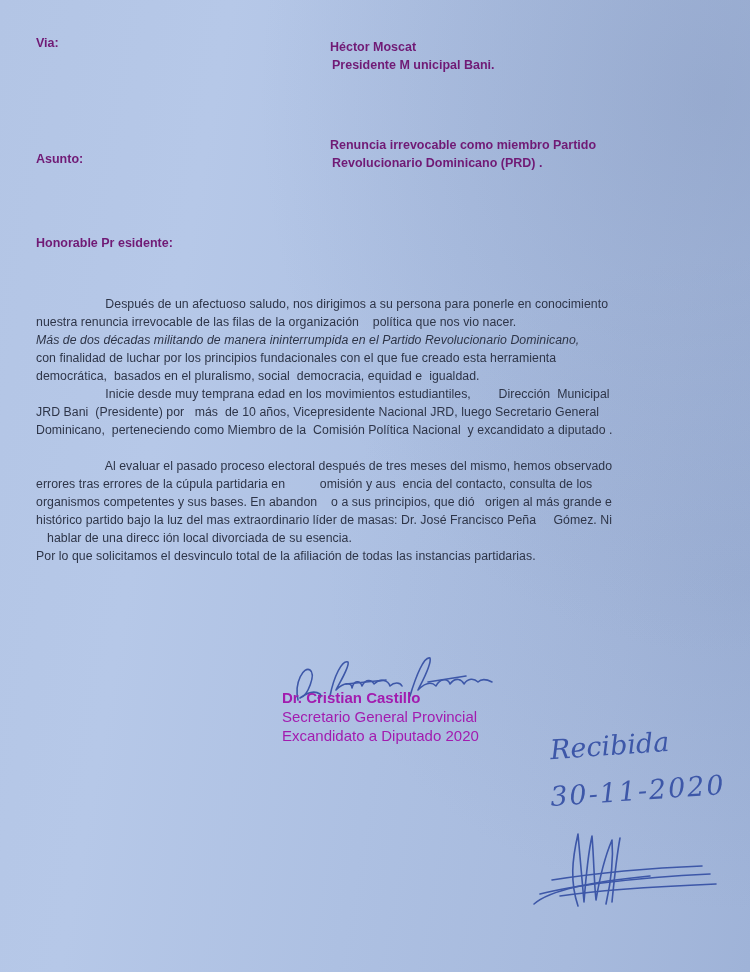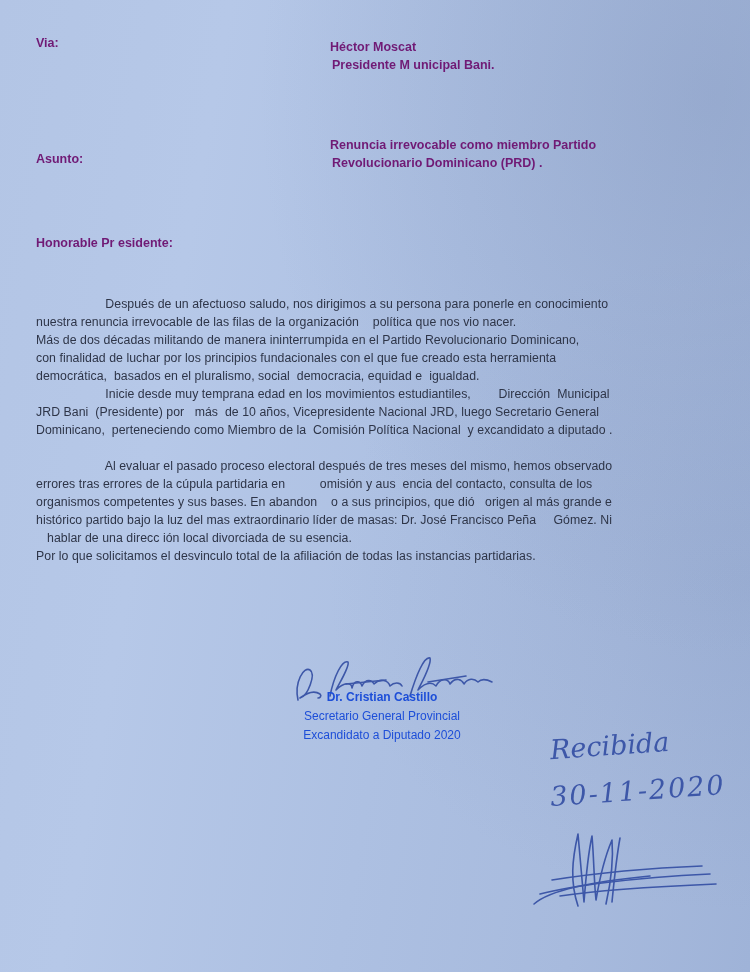--- a/index.html
+++ b/index.html
@@ -14,21 +14,21 @@
     background:
       radial-gradient(ellipse at 95% 10%, rgba(120,140,180,0.35), rgba(0,0,0,0) 45%),
       radial-gradient(ellipse at 100% 60%, rgba(130,150,190,0.25), rgba(0,0,0,0) 40%);
   }
   .abs { position: absolute; white-space: pre; }
   .bold { font-weight: bold; font-size: 12.5px; color: #701a75; }
   .hdr-label { left: 36px; }
   .hdr-val { left: 330px; }
   .body-text { font-size: 12.3px; line-height: 18px; letter-spacing: 0.05px; color: #2e3548; }
   .line { position: absolute; left: 36px; white-space: pre; }
-  .sig-block { position: absolute; left: 282px; top: 688px; width: 200px; text-align: center; font-size: 12px; line-height: 19px; color: #1d4ed8; }
+  .sig-block { position: absolute; left: 282px; top: 688px; width: 200px; text-align: left; font-size: 15px; line-height: 19px; color: #a21caf; }
   .sig-block .name { font-weight: bold; }
   .hand { position: absolute; color: #3d57a8; font-family: "DejaVu Serif", serif; font-style: italic; }
   svg { position: absolute; overflow: visible; }
 </style>
 </head>
 <body>
 
 <div class="shade"></div>
 
 <div class="abs bold hdr-label" style="top:36px;">Via:</div>
@@ -37,21 +37,21 @@
 
 <div class="abs bold hdr-label" style="top:152px;">Asunto:</div>
 <div class="abs bold hdr-val" style="top:138px;">Renuncia irrevocable como miembro Partido</div>
 <div class="abs bold hdr-val" style="top:156px; left:332px;">Revolucionario Dominicano (PRD) .</div>
 
 <div class="abs bold" style="left:36px; top:236px;">Honorable Pr esidente:</div>
 
 <div class="body-text">
   <div class="line" style="top:295px;">                    Después de un afectuoso saludo, nos dirigimos a su persona para ponerle en conocimiento</div>
   <div class="line" style="top:313px;">nuestra renuncia irrevocable de las filas de la organización    política que nos vio nacer.</div>
-  <div class="line" style="top:331px;">Más de dos décadas militando de manera ininterrumpida en el Partido Revolucionario Dominicano,</div>
+  <div class="line" style="top:331px;font-style:italic;">Más de dos décadas militando de manera ininterrumpida en el Partido Revolucionario Dominicano,</div>
   <div class="line" style="top:349px;">con finalidad de luchar por los principios fundacionales con el que fue creado esta herramienta</div>
   <div class="line" style="top:367px;">democrática,  basados en el pluralismo, social  democracia, equidad e  igualdad.</div>
   <div class="line" style="top:385px;">                    Inicie desde muy temprana edad en los movimientos estudiantiles,        Dirección  Municipal</div>
   <div class="line" style="top:403px;">JRD Bani  (Presidente) por   más  de 10 años, Vicepresidente Nacional JRD, luego Secretario General</div>
   <div class="line" style="top:421px;">Dominicano,  perteneciendo como Miembro de la  Comisión Política Nacional  y excandidato a diputado .</div>
   <div class="line" style="top:457px;">                    Al evaluar el pasado proceso electoral después de tres meses del mismo, hemos observado</div>
   <div class="line" style="top:475px;">errores tras errores de la cúpula partidaria en          omisión y aus  encia del contacto, consulta de los</div>
   <div class="line" style="top:493px;">organismos competentes y sus bases. En abandon    o a sus principios, que dió   origen al más grande e</div>
   <div class="line" style="top:511px;">histórico partido bajo la luz del mas extraordinario líder de masas: Dr. José Francisco Peña     Gómez. Ni</div>
   <div class="line" style="top:529px;padding-left:11px;">hablar de una direcc ión local divorciada de su esencia.</div>

